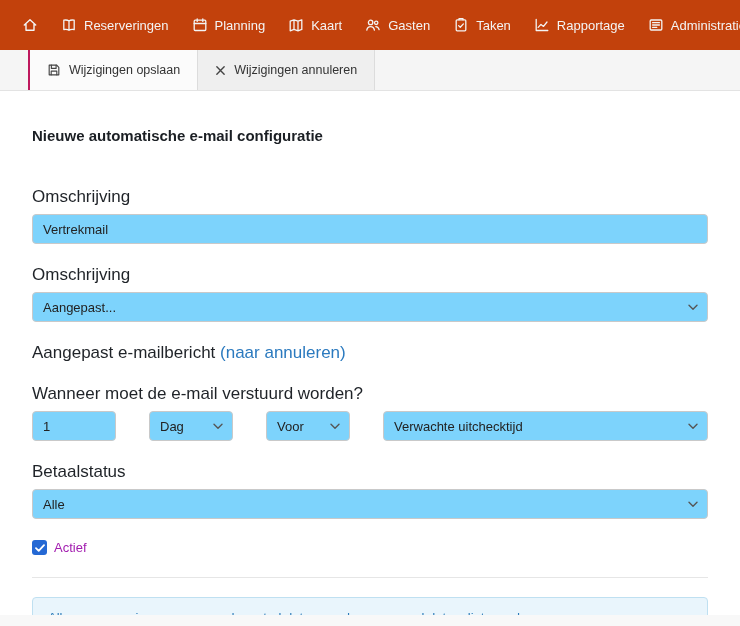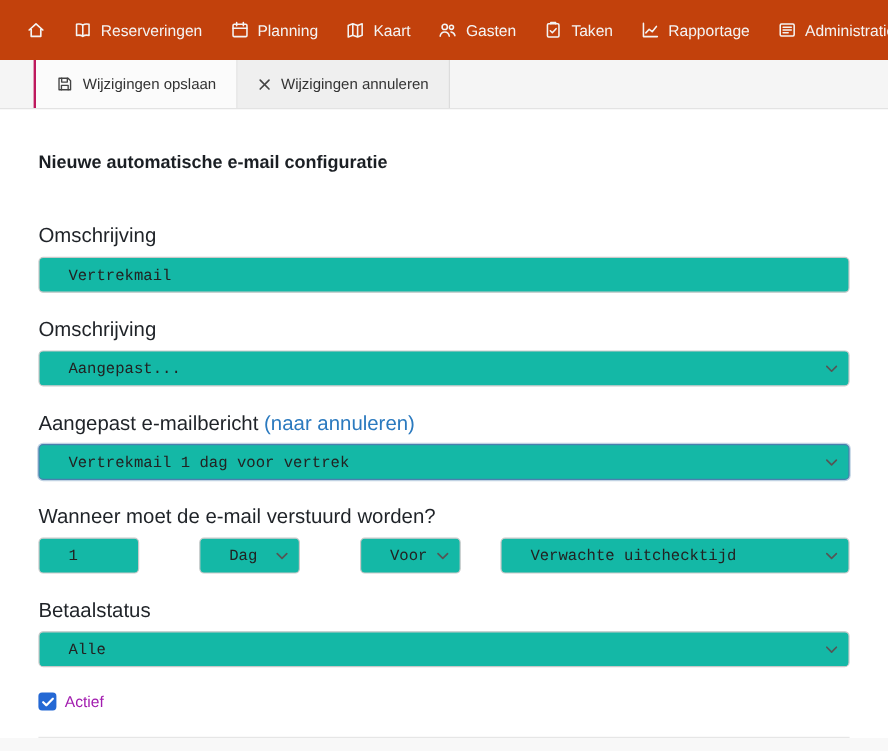--- a/index.html
+++ b/index.html
@@ -26,34 +26,34 @@
   
   .content { padding:36px 32px 0 32px; }
   h1.page-title { font-size:15px; font-weight:bold; color:#1b1f24; margin-bottom:43px; }
 
   .field { margin-bottom:21px; }
   .field-label { display:block; font-size:17px; color:#1f2328; margin-bottom:7px; }
   .field-label .link { color:#2b7abf; cursor:pointer; }
 
   .text-input, select {
     width:100%; height:30px; border:1px solid #c9c9c9; border-radius:4px;
-    background:#14b8a6; font-family:Liberation Mono, monospace;
-    font-size:13px; color:#222; padding:0 24px; outline:none;
+    background:#7dd3fc; font-family:Liberation Sans, sans-serif;
+    font-size:13px; color:#222; padding:0 10px; outline:none;
   }
   select { appearance:none; -webkit-appearance:none; -moz-appearance:none;
            padding-right:28px; }
   .select-wrap { position:relative; width:100%; }
   .select-wrap .chevron { position:absolute; right:10px; top:50%;
     transform:translateY(-42%); pointer-events:none; color:#555; line-height:0; }
   .select-wrap.focused select { border:1px solid #4a7fae;
     box-shadow:0 0 0 1px rgba(74,127,174,.35); }
 
   .inline-row { display:flex; gap:33px; }
   .w-small { width:84px; flex:0 0 84px; }
-  .inline-row .select-wrap.w-small { width:84px;margin-left:17px; }
+  .inline-row .select-wrap.w-small { width:84px; }
   .inline-row .select-wrap.grow { flex:1 1 auto; }
 
   .checkbox-row { display:flex; align-items:center; gap:7px; margin-top:4px;
                   cursor:pointer; }
   .checkbox { width:15px; height:15px; border-radius:3px; background:#2468d4;
               display:inline-flex; align-items:center; justify-content:center; }
   .checkbox svg { display:block; }
   .checkbox-label { font-size:13px; color:#a21caf; }
 
   .divider { border-top:1px solid #e6e6e6; margin:22px 0 19px 0; }
@@ -181,30 +181,20 @@
       <span class="chevron">
         <svg width="10" height="7" viewBox="0 0 10 7" fill="none" stroke="currentColor" stroke-width="1.4" stroke-linecap="round" stroke-linejoin="round">
             <path d="M1 1.3 5 5.3 9 1.3"></path>
           </svg>
       </span>
     </div>
   </div>
 
   <div class="field">
     <label class="field-label"><span>Aangepast e-mailbericht </span><span class="link">(naar annuleren)</span></label>
-    <div class="select-wrap focused">
-      <select>
-        <option>Vertrekmail 1 dag voor vertrek</option>
-      </select>
-      <span class="chevron">
-        <svg width="10" height="7" viewBox="0 0 10 7" fill="none" stroke="currentColor" stroke-width="1.4" stroke-linecap="round" stroke-linejoin="round">
-            <path d="M1 1.3 5 5.3 9 1.3"></path>
-          </svg>
-      </span>
-    </div>
   </div>
 
   <div class="field">
     <label class="field-label">Wanneer moet de e-mail verstuurd worden?</label>
     <div class="inline-row">
       <input class="text-input w-small" type="text" value="1" style="">
       <div class="select-wrap w-small">
         <select>
           <option>Dag</option>
         </select>

